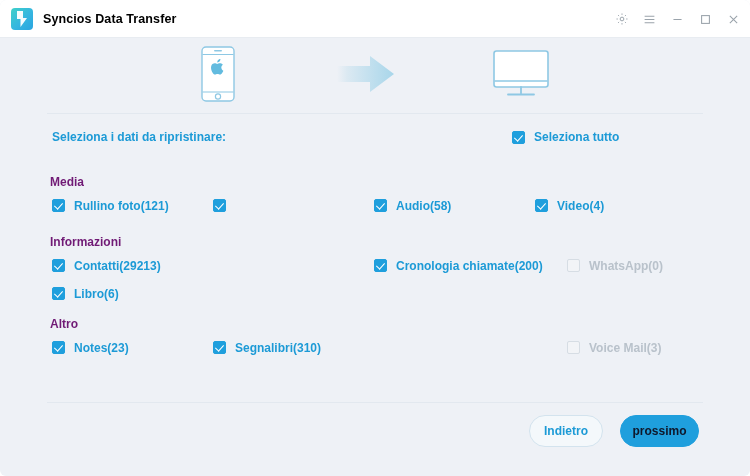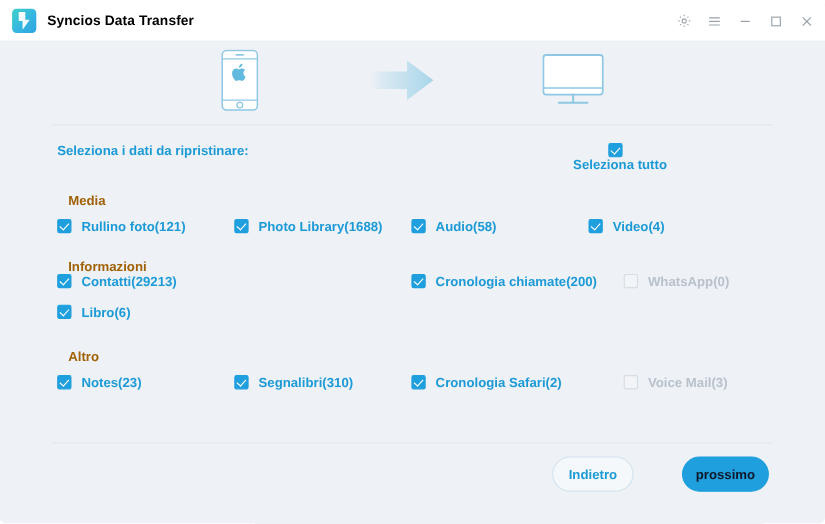--- a/index.html
+++ b/index.html
@@ -115,21 +115,20 @@
     font-weight: bold;
     color: #1c9ad6;
   }
   .select-all {
     position: absolute;
     left: 465px;
     top: 0;
     display: flex;
     align-items: center;
     cursor: pointer;
-    flex-direction: column;
   }
   .select-all .lbl {
     margin-left: 9px;
     font-size: 12px;
     font-weight: bold;
     color: #1c9ad6;
   }
 
   
   .cb {
@@ -158,22 +157,22 @@
   .cb.unchecked {
     background: #f2f4f7;
     border: 1px solid #d6dde4;
   }
 
   
   .group { position: absolute; left: 47px; width: 656px; }
   .group-title {
     font-size: 12px;
     font-weight: bold;
-    color: #a16207;
-    margin-left: 15px;
+    color: #701a75;
+    margin-left: 3px;
   }
   .row {
     position: relative;
     height: 28px;
   }
   .item {
     position: absolute;
     top: 0;
     display: flex;
     align-items: flex-start;
@@ -210,21 +209,21 @@
     border-radius: 16px;
     box-sizing: border-box;
     display: flex;
     align-items: center;
     justify-content: center;
     font-size: 12px;
     cursor: pointer;
     user-select: none;
   }
   .btn-back {
-    left: 502px;
+    left: 529px;
     width: 74px;
     background: #f4f8fb;
     border: 1px solid #d3e3ee;
     color: #1c9ad6;
     font-weight: bold;
   }
   .btn-next {
     left: 620px;
     width: 79px;
     background: #1f9fdd;
@@ -321,36 +320,35 @@
 
   <div class="group" style="top:175px;">
     <div class="group-title">Media</div>
     <div class="row" style="margin-top:10px;">
       <div class="item col0">
         <span class="cb checked"></span>
         <span class="lbl">Rullino foto(121)</span>
       </div>
       <div class="item col1">
         <span class="cb checked"></span>
-        <span class="lbl">Photo Library(1688)</span>
       </div>
       <div class="item col2">
         <span class="cb checked"></span>
         <span class="lbl">Audio(58)</span>
       </div>
       <div class="item col3">
         <span class="cb checked"></span>
         <span class="lbl">Video(4)</span>
       </div>
     </div>
   </div>
 
   <div class="group" style="top:235px;">
     <div class="group-title">Informazioni</div>
-    <div class="row" style="">
+    <div class="row" style="margin-top:10px;">
       <div class="item col0">
         <span class="cb checked"></span>
         <span class="lbl">Contatti(29213)</span>
       </div>
       <div class="item col2">
         <span class="cb checked"></span>
         <span class="lbl">Cronologia chiamate(200)</span>
       </div>
       <div class="item col3 disabled">
         <span class="cb unchecked"></span>
@@ -369,24 +367,20 @@
     <div class="group-title">Altro</div>
     <div class="row" style="margin-top:10px;text-decoration:underline;">
       <div class="item col0">
         <span class="cb checked"></span>
         <span class="lbl">Notes(23)</span>
       </div>
       <div class="item col1">
         <span class="cb checked"></span>
         <span class="lbl">Segnalibri(310)</span>
       </div>
-      <div class="item col2">
-        <span class="cb checked"></span>
-        <span class="lbl">Cronologia Safari(2)</span>
-      </div>
       <div class="item col3 disabled">
         <span class="cb unchecked"></span>
         <span class="lbl">Voice Mail(3)</span>
       </div>
     </div>
   </div>
 
   <div class="divider bottom"></div>
 
   <div class="footer">

